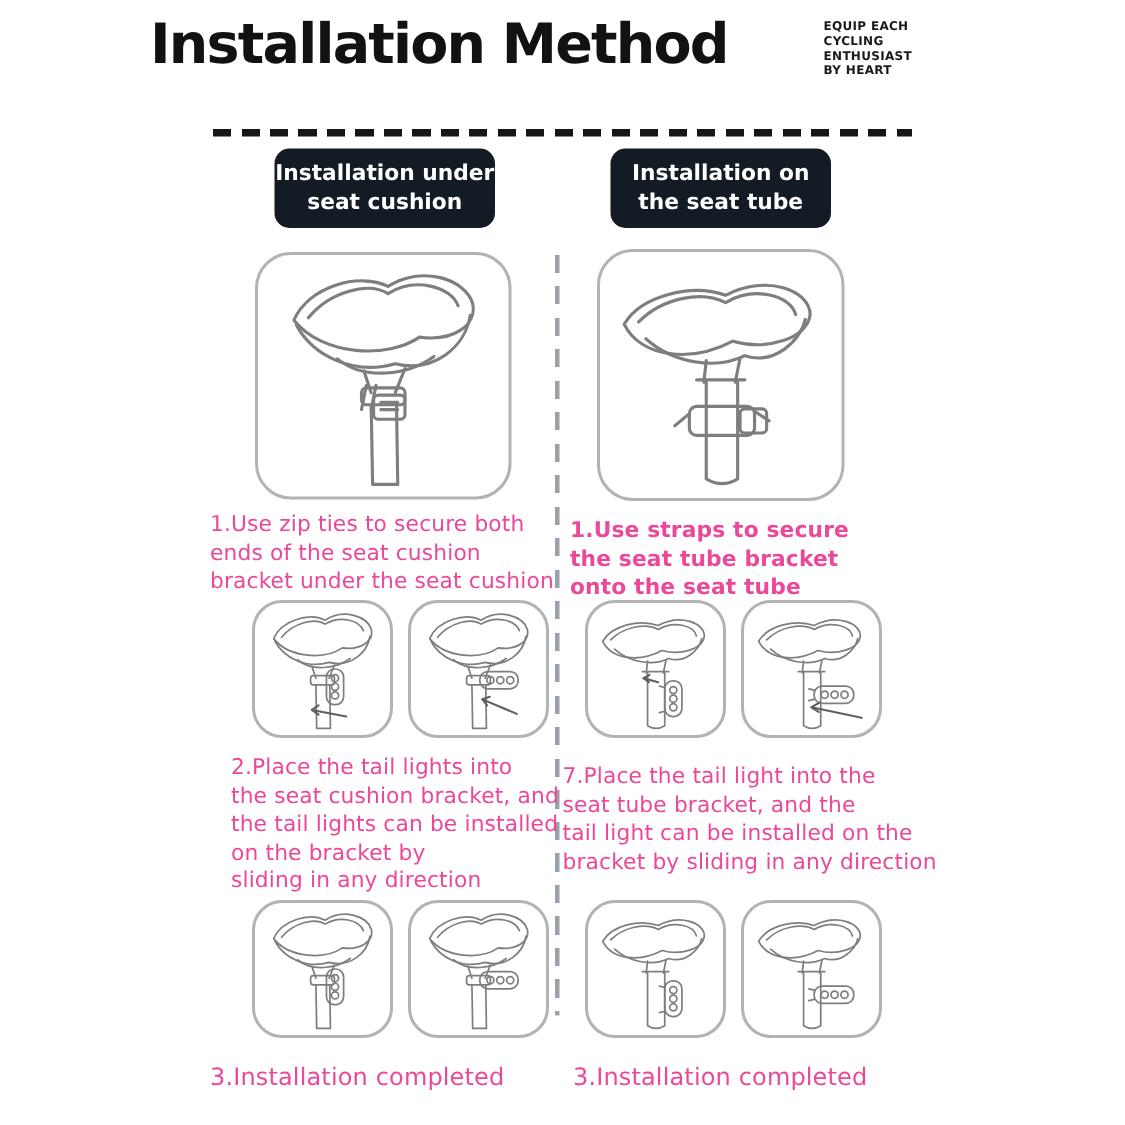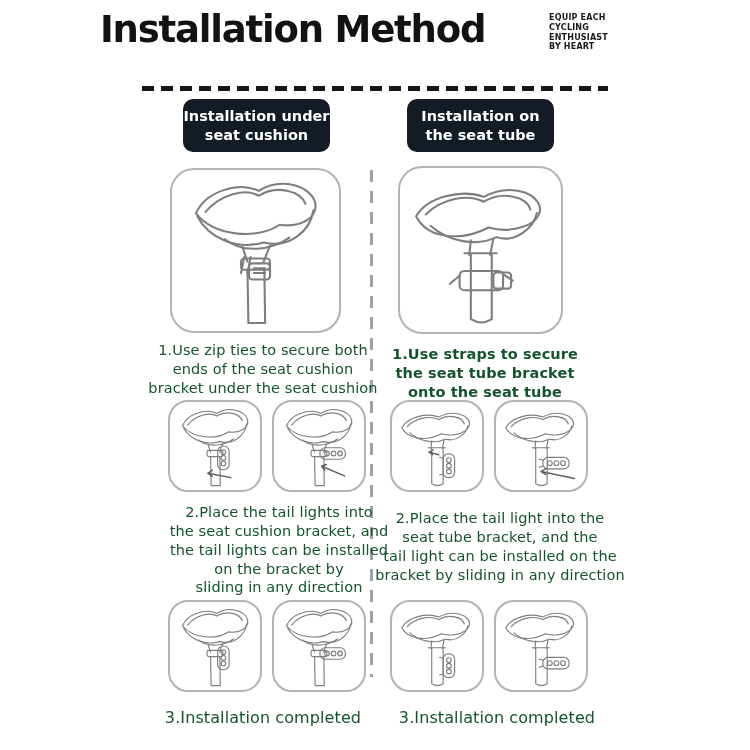--- a/index.html
+++ b/index.html
@@ -38,21 +38,21 @@
     position:absolute;border:2px solid #b3b3b3;border-radius:24px;background:#fff;box-sizing:border-box;
   }
   .frame svg{width:100%;height:100%;display:block;}
   .frame-lg-left {left:170px;top:168px;width:171px;height:165px;}
   .frame-lg-right{left:398px;top:166px;width:165px;height:168px;}
   .frame-sm{width:94px;height:92px;border-radius:20px;}
   .r1{top:400px;} .r2{top:600px;}
   .cA{left:168px;} .cB{left:272px;} .cC{left:390px;} .cD{left:494px;}
   
   .step{
-    position:absolute;text-align:center;color:#14532d;font-size:14.5px;line-height:1.3;letter-spacing:.1px;
+    position:absolute;text-align:left;color:#ec4899;font-size:14.5px;line-height:1.3;letter-spacing:.1px;
   }
   .s1-left {top:341px;left:140px;width:246px;}
   .s1-right{top:345px;left:380px;width:210px;font-weight:bold;}
   .s2-left {top:503px;left:154px;width:250px;}
   .s2-right{top:509px;left:375px;width:250px;}
   .s3-left {top:708px;left:140px;width:246px;font-size:16px;}
   .s3-right{top:708px;left:382px;width:230px;font-size:16px;}
   
   .art{fill:none;stroke:#7e7e7e;stroke-width:1.3;stroke-linecap:round;stroke-linejoin:round;}
   .arrow{fill:none;stroke:#5f5f5f;stroke-width:1.6;stroke-linecap:round;stroke-linejoin:round;}
@@ -189,21 +189,21 @@
           <path d="M56,75.5 L50,79 L55.5,82.5"></path>
       </g>
     </svg>
   </div>
 
   <div class="step s2-left pre">2.Place the tail lights into
 the seat cushion bracket, and
 the tail lights can be installed
 on the bracket by
 sliding in any direction</div>
-  <div class="step s2-right pre">2.Place the tail light into the
+  <div class="step s2-right pre">7.Place the tail light into the
 seat tube bracket, and the
 tail light can be installed on the
 bracket by  sliding in any direction</div>
 
   <div class="frame frame-sm r2 cA">
     <svg viewBox="0 0 100 100">
       <use href="#art-saddle-under"></use>
       <g class="art">
         <rect x="53" y="50" width="13" height="27" rx="6"></rect>
         <circle cx="59.5" cy="57" r="2.7"></circle>

